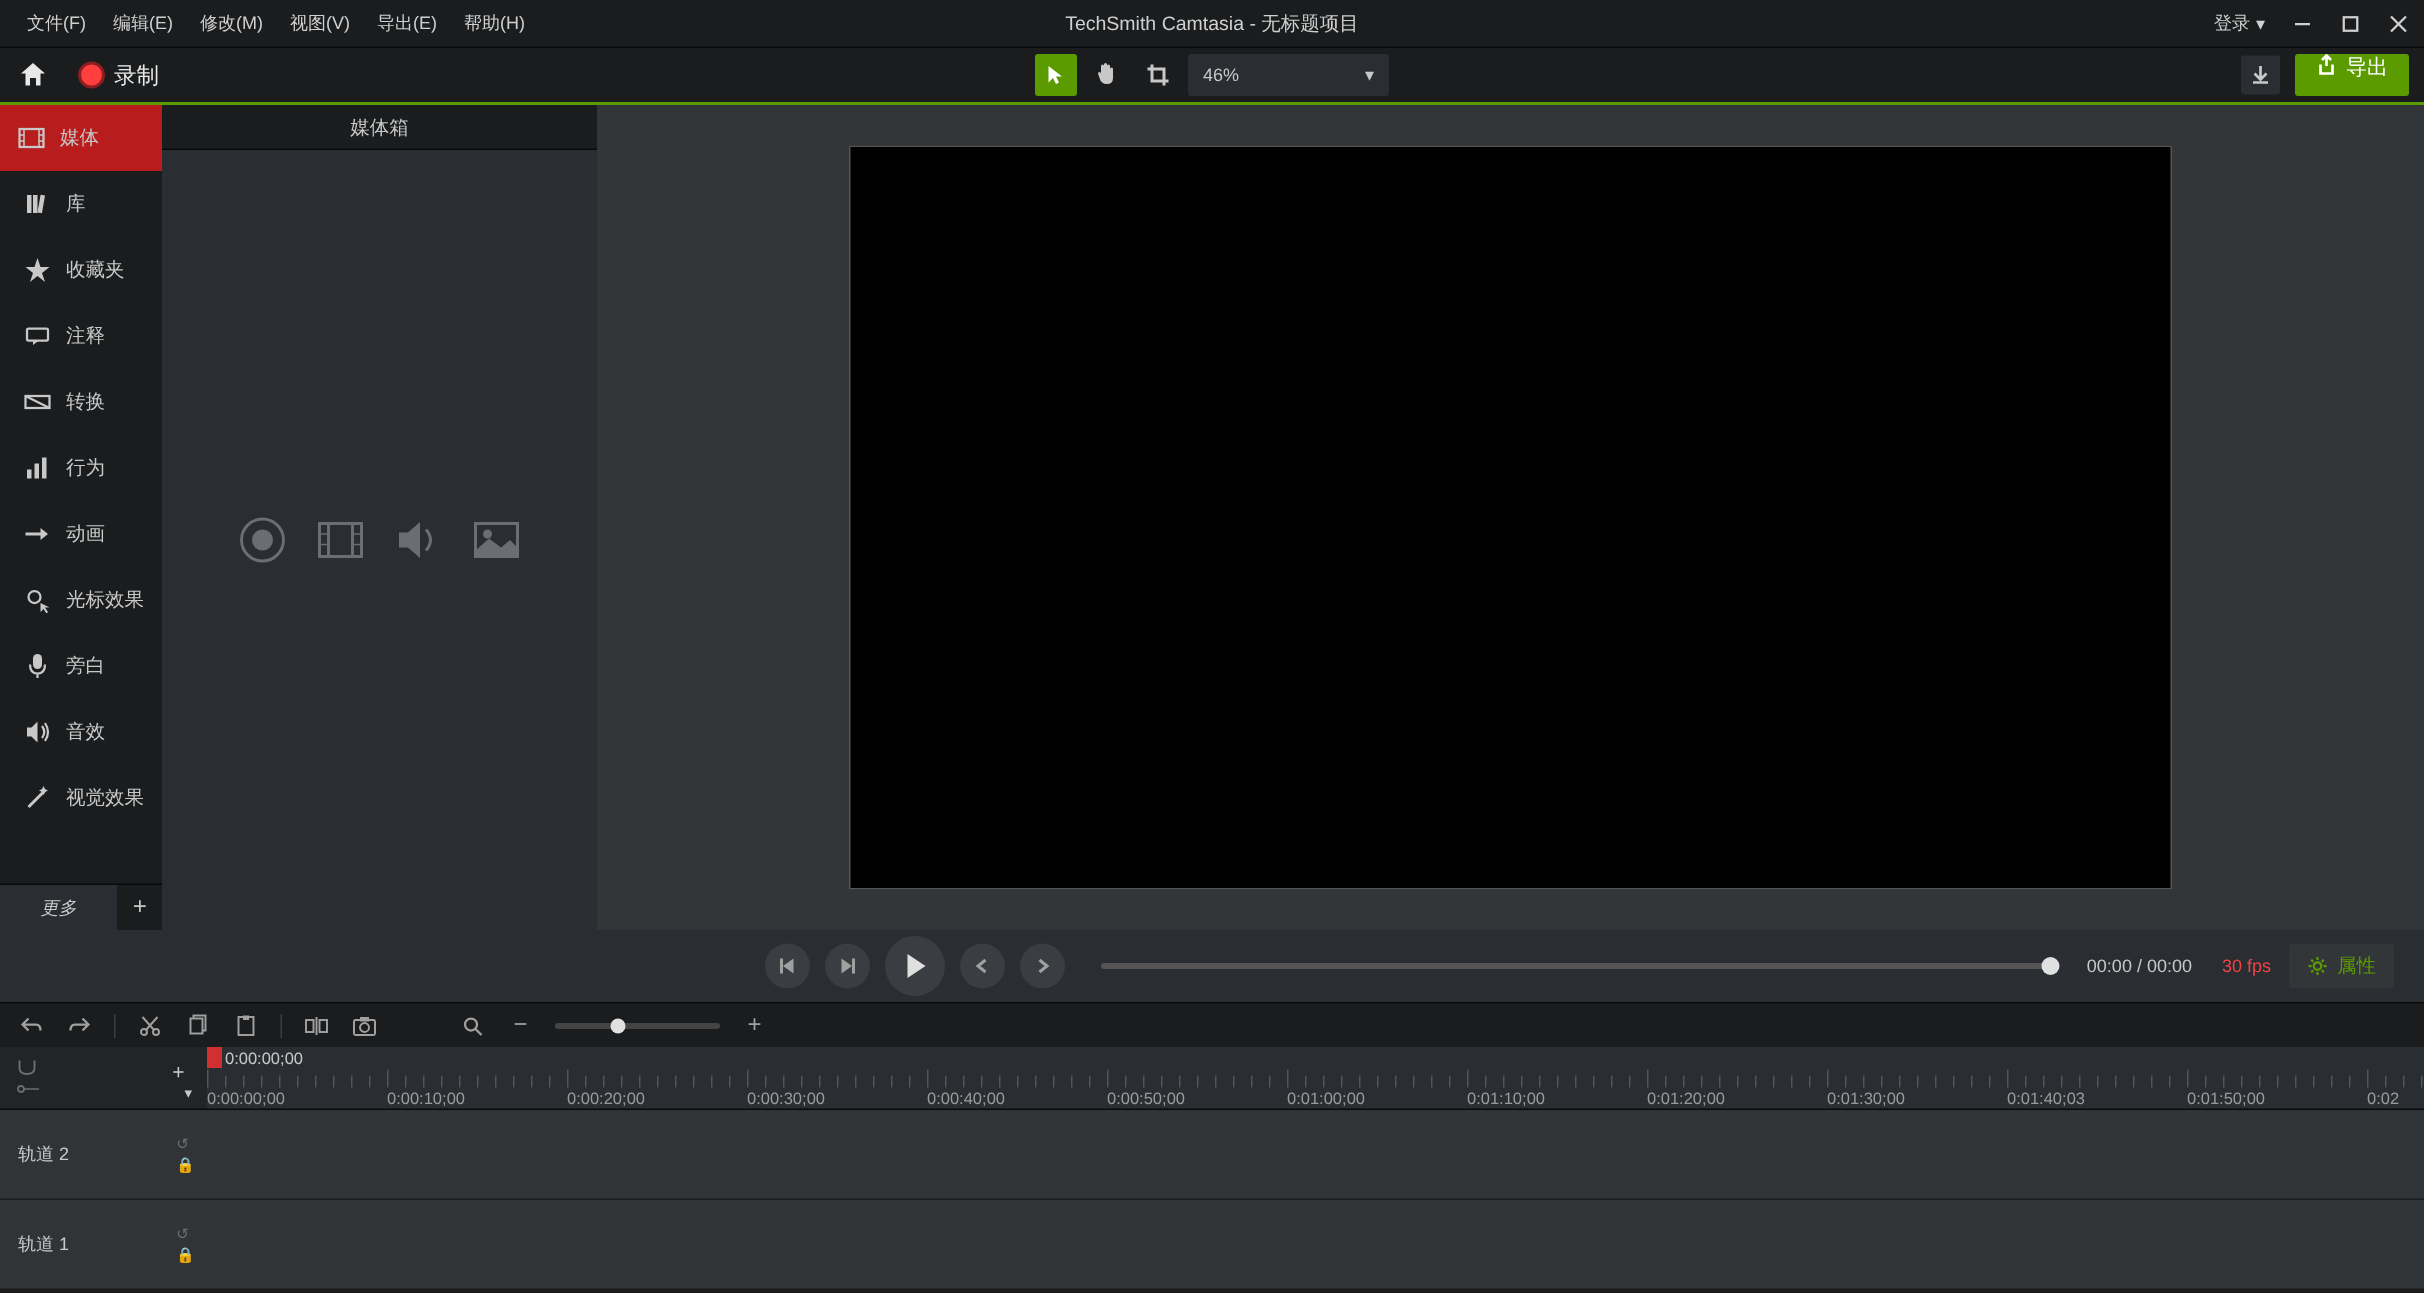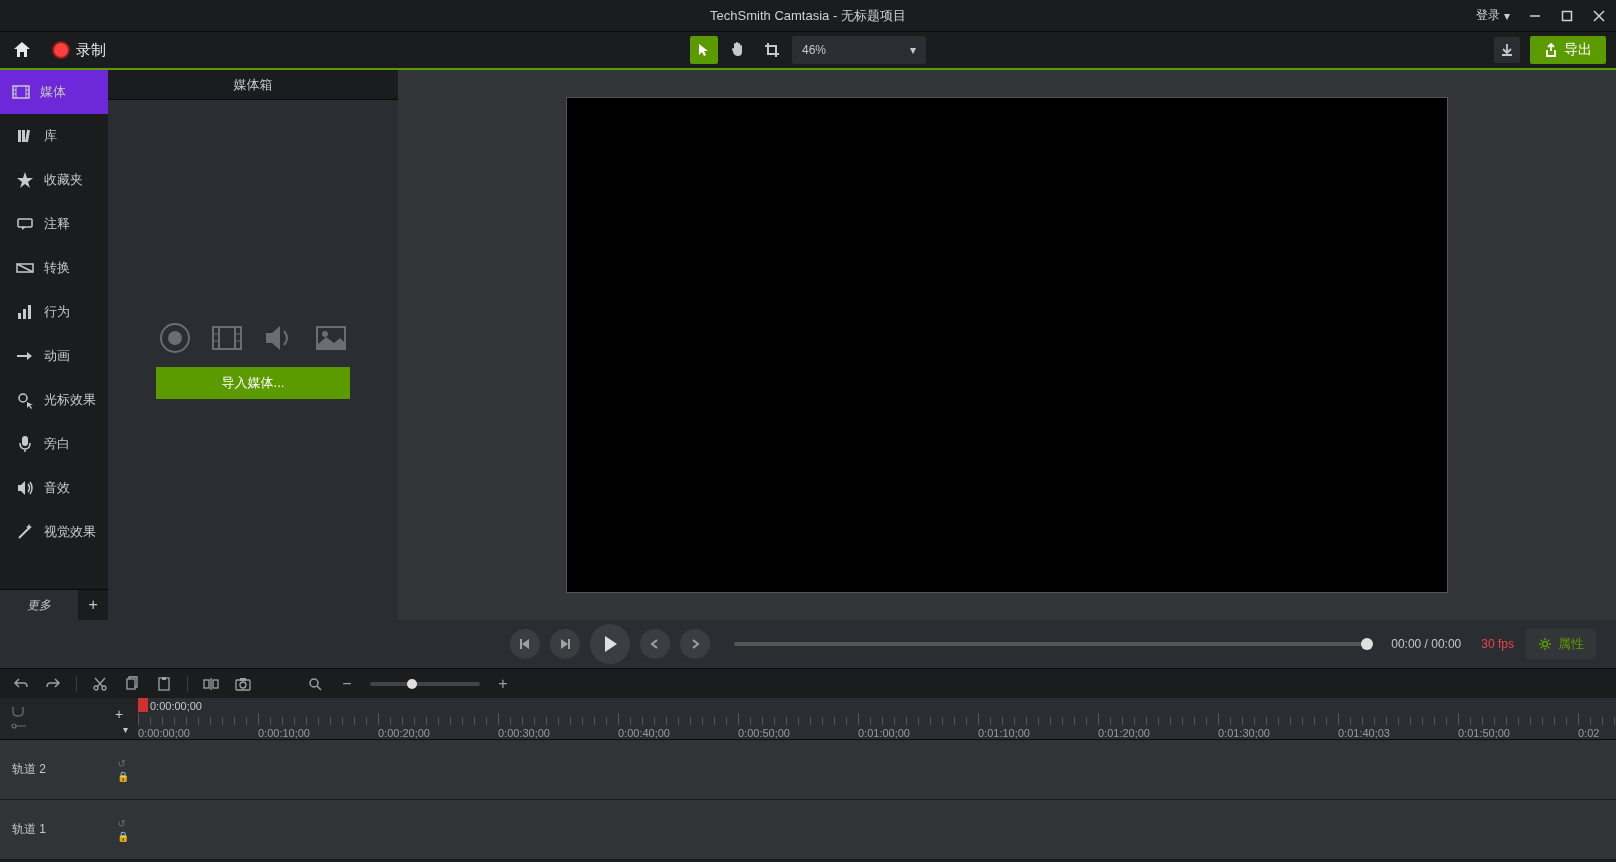--- a/index.html
+++ b/index.html
@@ -14,25 +14,25 @@
 .toolbar { height: 38px; background: #1a1c1e; display: flex; align-items: center; padding: 0 10px; border-bottom: 2px solid #5b9b00; }
 .home-btn { width: 24px; height: 24px; display: flex; align-items: center; justify-content: center; cursor: pointer; }
 .record-btn { display: flex; align-items: center; gap: 6px; margin-left: 18px; cursor: pointer; color: #e8e8e8; font-size: 15px; }
 .rec-circle { width: 18px; height: 18px; border-radius: 50%; background: #ff3e3e; border: 2px solid #8a1f1f; }
 .canvas-tools { position: absolute; left: 50%; transform: translateX(-50%); display: flex; align-items: center; gap: 6px; }
 .ct-btn { width: 28px; height: 28px; display: flex; align-items: center; justify-content: center; cursor: pointer; border-radius: 2px; }
 .ct-btn.active { background: #5b9b00; }
 .zoom-select { width: 134px; height: 28px; background: #2a2d31; display: flex; align-items: center; justify-content: space-between; padding: 0 10px; font-size: 12px; cursor: pointer; border-radius: 2px; }
 .export-group { margin-left: auto; display: flex; gap: 10px; align-items: center; }
 .dl-btn { width: 26px; height: 26px; background: #2a2d31; display: flex; align-items: center; justify-content: center; cursor: pointer; border-radius: 2px; }
-.export-btn { height: 28px; background: #5b9b00; color: #fff; display: flex; align-items: center; gap: 6px; padding: 0 14px; font-size: 14px; cursor: pointer; border-radius: 2px; }
+.export-btn { height: 28px; background: #5b9b00; color: #fff; display: flex; align-items: flex-start; gap: 6px; padding: 0 14px; font-size: 14px; cursor: pointer; border-radius: 2px; }
 .main { display: flex; height: 550px; }
 .sidebar { width: 108px; background: #1a1c1e; display: flex; flex-direction: column; }
 .side-item { height: 44px; display: flex; align-items: center; gap: 10px; padding-left: 16px; cursor: pointer; font-size: 13px; color: #c8c8c8; }
-.side-item.active { background: #6d28d9; padding-left: 12px; }
+.side-item.active { background: #b91c1c; padding-left: 12px; }
 .side-bottom { margin-top: auto; display: flex; border-top: 1px solid #0a0a0a; font-style: italic; }
 .more-btn { flex: 1; height: 30px; display: flex; align-items: center; justify-content: center; background: #2a2d31; font-size: 12px; cursor: pointer; }
 .add-btn { width: 30px; height: 30px; display: flex; align-items: center; justify-content: center; cursor: pointer; font-size: 16px; color: #c8c8c8; }
 .media-panel { width: 290px; background: #2a2d31; display: flex; flex-direction: column; }
 .media-header { height: 30px; background: #1a1c1e; display: flex; align-items: center; justify-content: center; font-size: 13px; border-bottom: 1px solid #0a0a0a; }
 .media-body { flex: 1; display: flex; flex-direction: column; align-items: center; justify-content: center; gap: 12px; padding: 20px; }
 .media-icons { display: flex; gap: 18px; color: #6a6e73; }
 .media-text { text-align: center; font-size: 12px; color: #7a7e83; line-height: 1.6; }
 .import-btn { width: 194px; height: 32px; background: #5b9b00; color: #fff; display: flex; align-items: center; justify-content: center; font-size: 13px; cursor: pointer; }
 .canvas-area { flex: 1; background: #323639; display: flex; align-items: center; justify-content: center; padding: 20px; }
@@ -67,20 +67,28 @@
 .ruler-major::before { content: ""; position: absolute; left: 0; bottom: -2px; width: 1px; height: 10px; background: #666; display: none; }
 .track-row { flex: 1; border-bottom: 1px solid #1a1c1e; background: #313437; }
 .tick { position: absolute; bottom: 14px; width: 1px; height: 8px; background: #555; }
 .tick.major { height: 12px; }
 svg { display: block; }
 </style>
 </head>
 <body>
 
 <div class="titlebar">
+  <div class="menus">
+    <div class="menu-item">文件(F)</div>
+    <div class="menu-item">编辑(E)</div>
+    <div class="menu-item">修改(M)</div>
+    <div class="menu-item">视图(V)</div>
+    <div class="menu-item">导出(E)</div>
+    <div class="menu-item">帮助(H)</div>
+  </div>
   <div class="title-center">TechSmith Camtasia - 无标题项目</div>
   <div class="title-right">
     <div class="login">
       <span>登录</span>
       <span>▾</span>
     </div>
     <div class="win-btn">
       <svg width="12" height="12" viewBox="0 0 12 12">
           <line x1="1" y1="6" x2="11" y2="6" stroke="#d0d0d0" stroke-width="1.5"></line>
         </svg>
@@ -256,21 +264,20 @@
         <svg width="34" height="34" viewBox="0 0 34 34">
             <path d="M4 12 L10 12 L18 5 L18 29 L10 22 L4 22 Z" fill="#6a6e73"></path>
             <path d="M22 10 Q28 17 22 24" fill="none" stroke="#6a6e73" stroke-width="2"></path>
           </svg>
         <svg width="34" height="34" viewBox="0 0 34 34">
             <rect x="3" y="6" width="28" height="22" fill="none" stroke="#6a6e73" stroke-width="2"></rect>
             <circle cx="11" cy="13" r="3" fill="#6a6e73"></circle>
             <path d="M3 24 L12 16 L20 22 L26 17 L31 22 L31 28 L3 28 Z" fill="#6a6e73"></path>
           </svg>
       </div>
-      <div class="import-btn">导入媒体...</div>
     </div>
   </div>
 
   <div class="canvas-area">
     <div class="canvas"></div>
   </div>
 </div>
 
 <div class="playback">
   <div class="pb-left">

